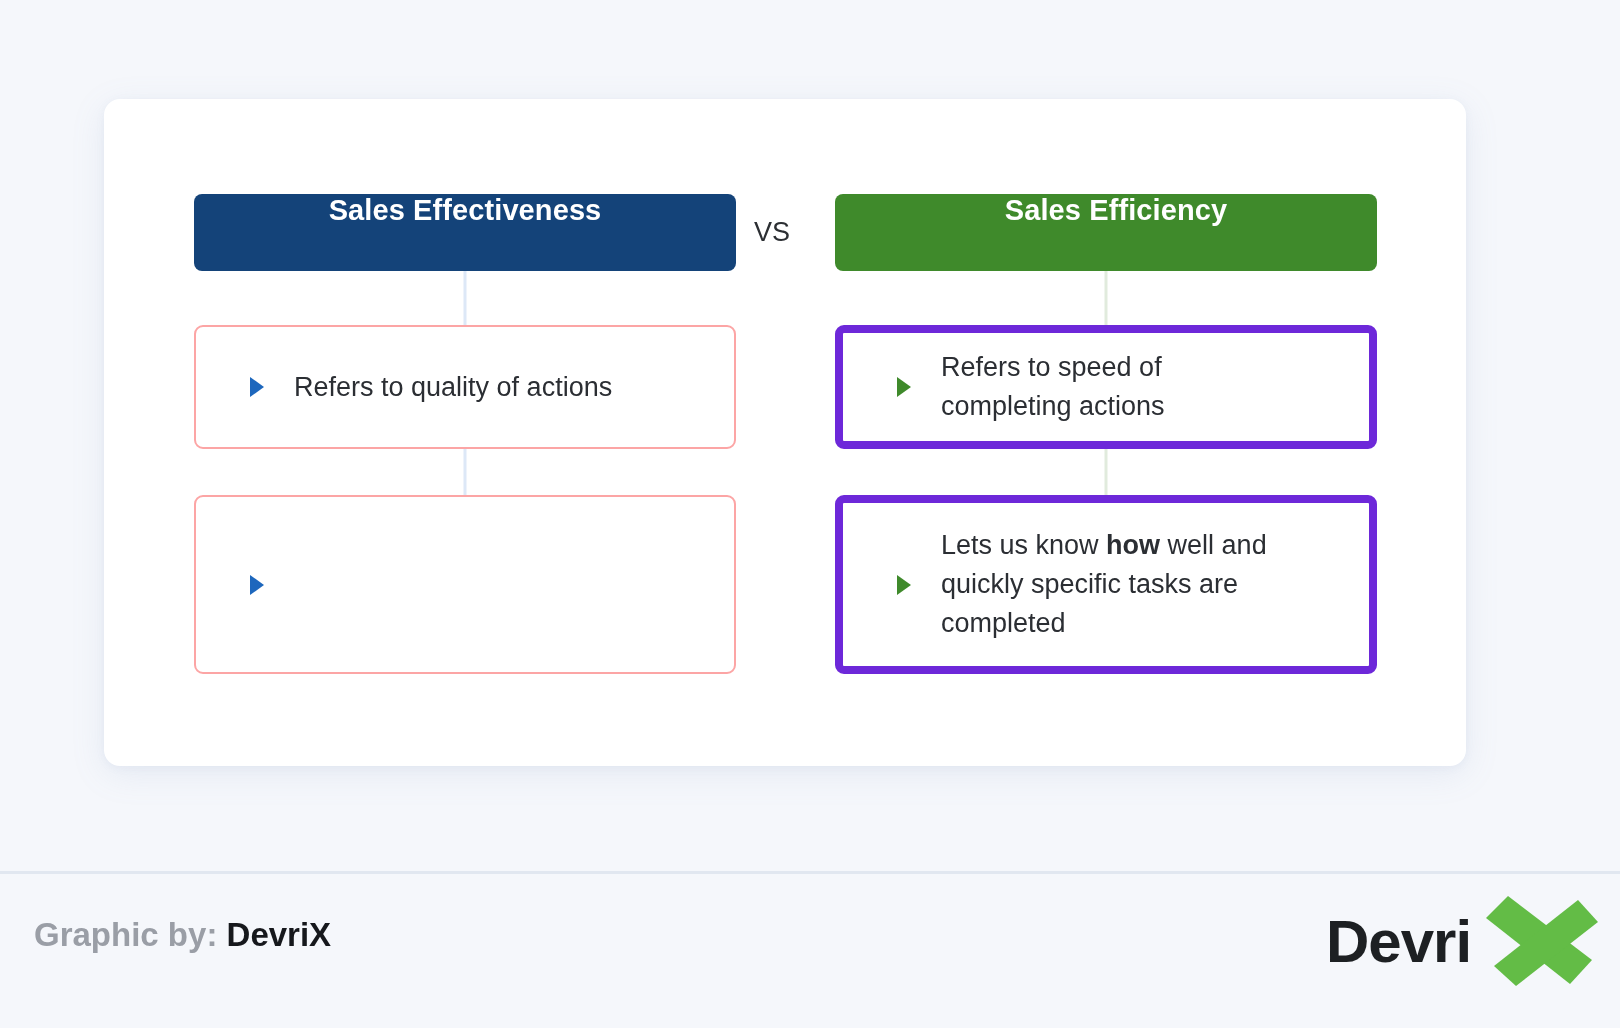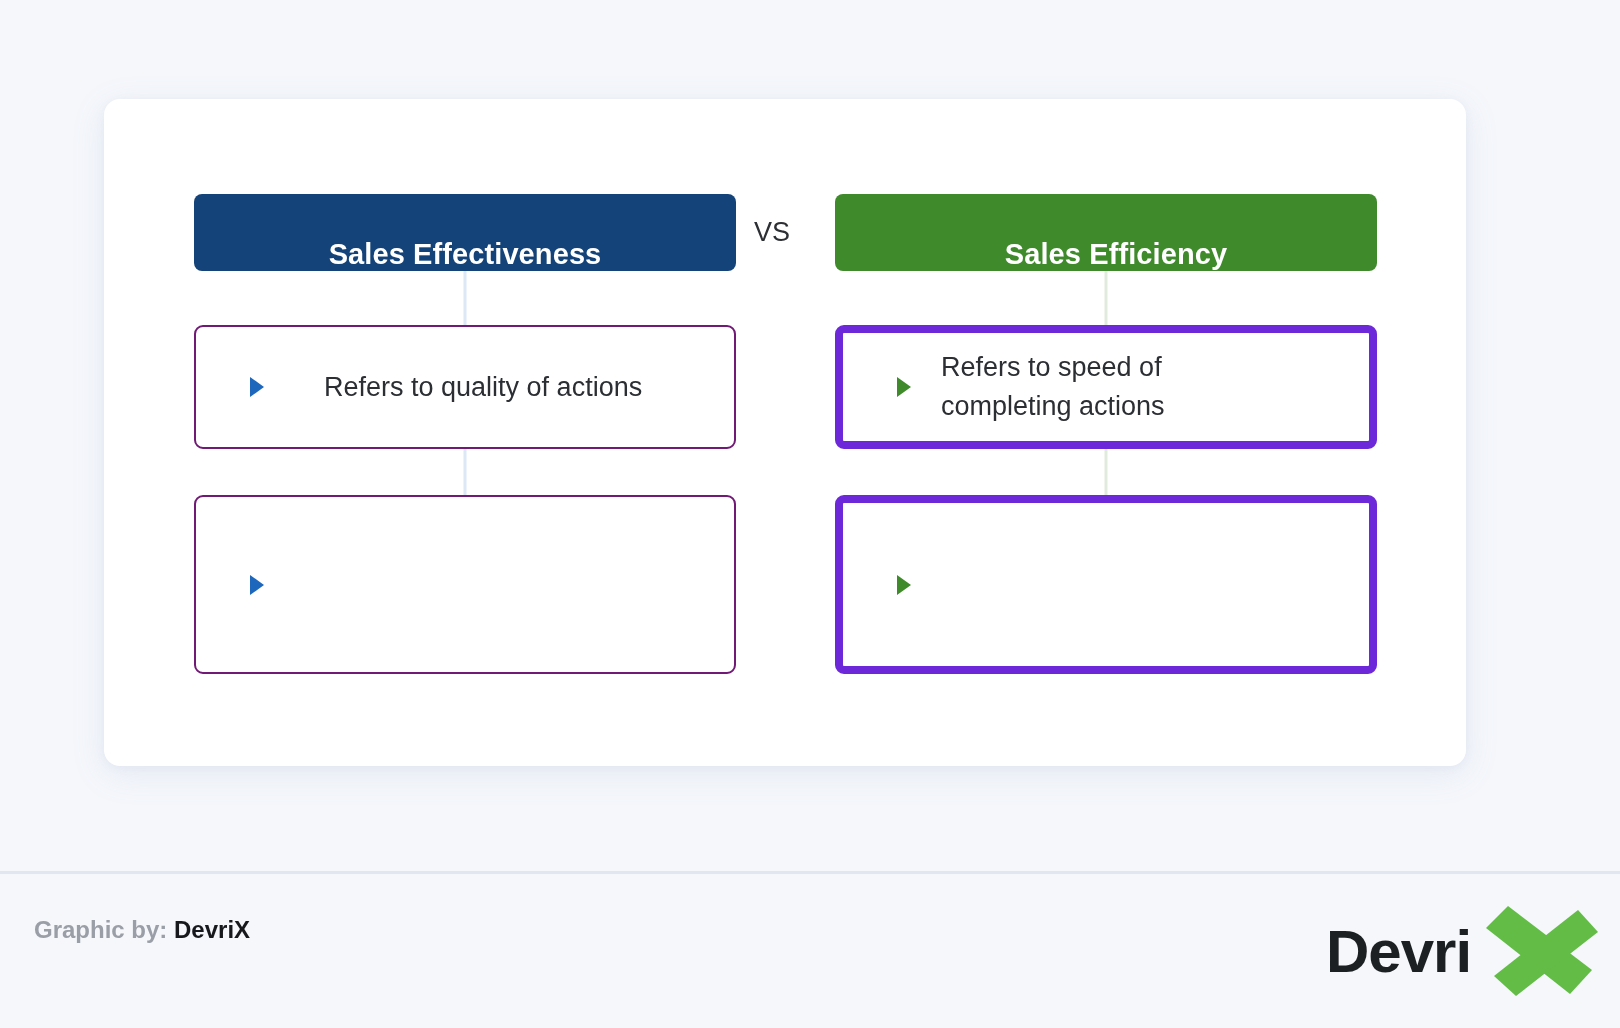--- a/index.html
+++ b/index.html
@@ -44,21 +44,21 @@
     width: 542px;
   }
   .col-left  { left: 90px; }
   .col-right { left: 731px; }
 
   
   .pill {
     height: 77px;
     border-radius: 8px;
     display: flex;
-    align-items: flex-end;
+    align-items: flex-start;
     justify-content: center;
     color: #ffffff;
     font-size: 29px;
     font-weight: bold;
     letter-spacing: 0.1px;
     position: relative;
     z-index: 3;
   }
   .pill-blue  { background: #144379; }
   .pill-green { background: #3f8a2b; padding-left: 20px; }
@@ -98,21 +98,21 @@
     position: absolute;
     left: 0;
     width: 100%;
     box-sizing: border-box;
     border-radius: 9px;
     background: #ffffff;
     display: flex;
     align-items: center;
     z-index: 2;
   }
-  .box-blue  { border: 2px solid #701a75; gap: 30px; }
+  .box-blue  { border: 2px solid #fca5a5; }
   .box-green { border: 8px solid #6d28d9; }
 
   .box-a { top: 131px; height: 124px; }
   .box-b { top: 301px; height: 179px; }
 
   
   .bullet {
     flex: 0 0 auto;
     width: 0;
     height: 0;
@@ -146,31 +146,31 @@
     left: 0;
     top: 874px;
     width: 1620px;
     height: 154px;
     background: #f5f7fb;
   }
   .credit {
     position: absolute;
     left: 34px;
     top: 42px;
-    font-size: 24px;
+    font-size: 33px;
     white-space: nowrap;
   }
   .credit-label { color: #9a9ea6; font-weight: bold; }
   .credit-brand { color: #16181c; font-weight: bold; }
 
   
   .logo {
     position: absolute;
     right: 24px;
-    top: 22px;
+    top: 12px;
     width: 270px;
     height: 104px;
     text-align: center;
   }
   .logo-word {
     position: absolute;
     left: 0;
     top: 26px;
     font-size: 60px;
     font-weight: bold;
@@ -230,20 +230,23 @@
 
       <div class="box box-green box-a">
         <span class="bullet bullet-green"></span>
         <span class="box-text" style="max-width:300px">
           <span>Refers to speed of completing actions</span><b></b><span></span>
         </span>
       </div>
 
       <div class="box box-green box-b">
         <span class="bullet bullet-green"></span>
+        <span class="box-text" style="max-width:375px">
+          <span>Lets us know </span><b>how</b><span> well and quickly specific tasks are completed</span>
+        </span>
       </div>
 
     </div>
 
   </div>
 
   <div class="footer-rule"></div>
 
   <div class="footer">
 

